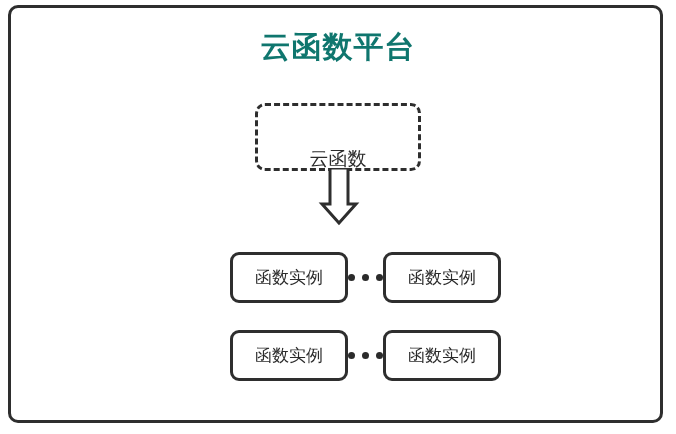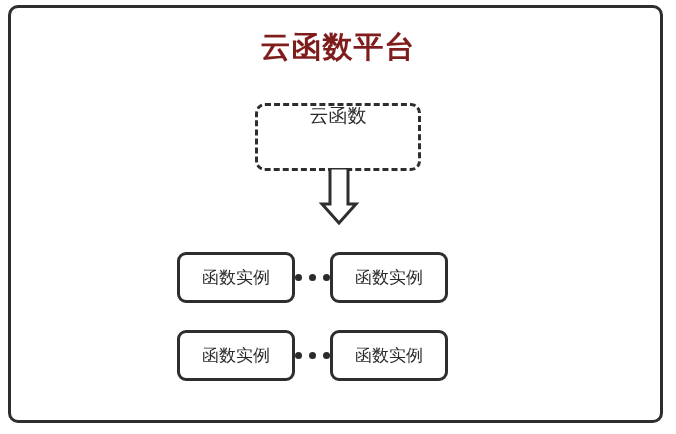--- a/index.html
+++ b/index.html
@@ -36,39 +36,39 @@
 
   
   .platform-title {
     position: absolute;
     left: 0;
     top: 28px;
     width: 676px;
     text-align: center;
     font-size: 30px;
     font-weight: bold;
-    color: #7f1d1d;
+    color: #0f766e;
     letter-spacing: 1px;
     line-height: 38px;
     white-space: nowrap;
   }
 
   
   .function-node {
     position: absolute;
     left: 255px;
     top: 103px;
     width: 166px;
     height: 68px;
     box-sizing: border-box;
     border: 3px dashed #2e2e2e;
     border-radius: 10px;
     background: #ffffff;
     display: flex;
-    align-items: flex-start;
+    align-items: flex-end;
     justify-content: center;
   }
   .function-node-label {
     font-size: 19px;
     color: #2b2b2b;
     line-height: 1;
     white-space: nowrap;
   }
 
   
@@ -86,21 +86,21 @@
   }
 
   
   .instance-row {
     position: absolute;
     left: 177px;
     width: 324px;
     height: 51px;
     display: flex;
     align-items: center;
-    justify-content: flex-start;
+    justify-content: flex-end;
   }
   .instance-row.row-1 { top: 252px; }
   .instance-row.row-2 { top: 330px; }
 
   .instance-box {
     width: 118px;
     height: 51px;
     box-sizing: border-box;
     border: 3px solid #2e2e2e;
     border-radius: 9px;

